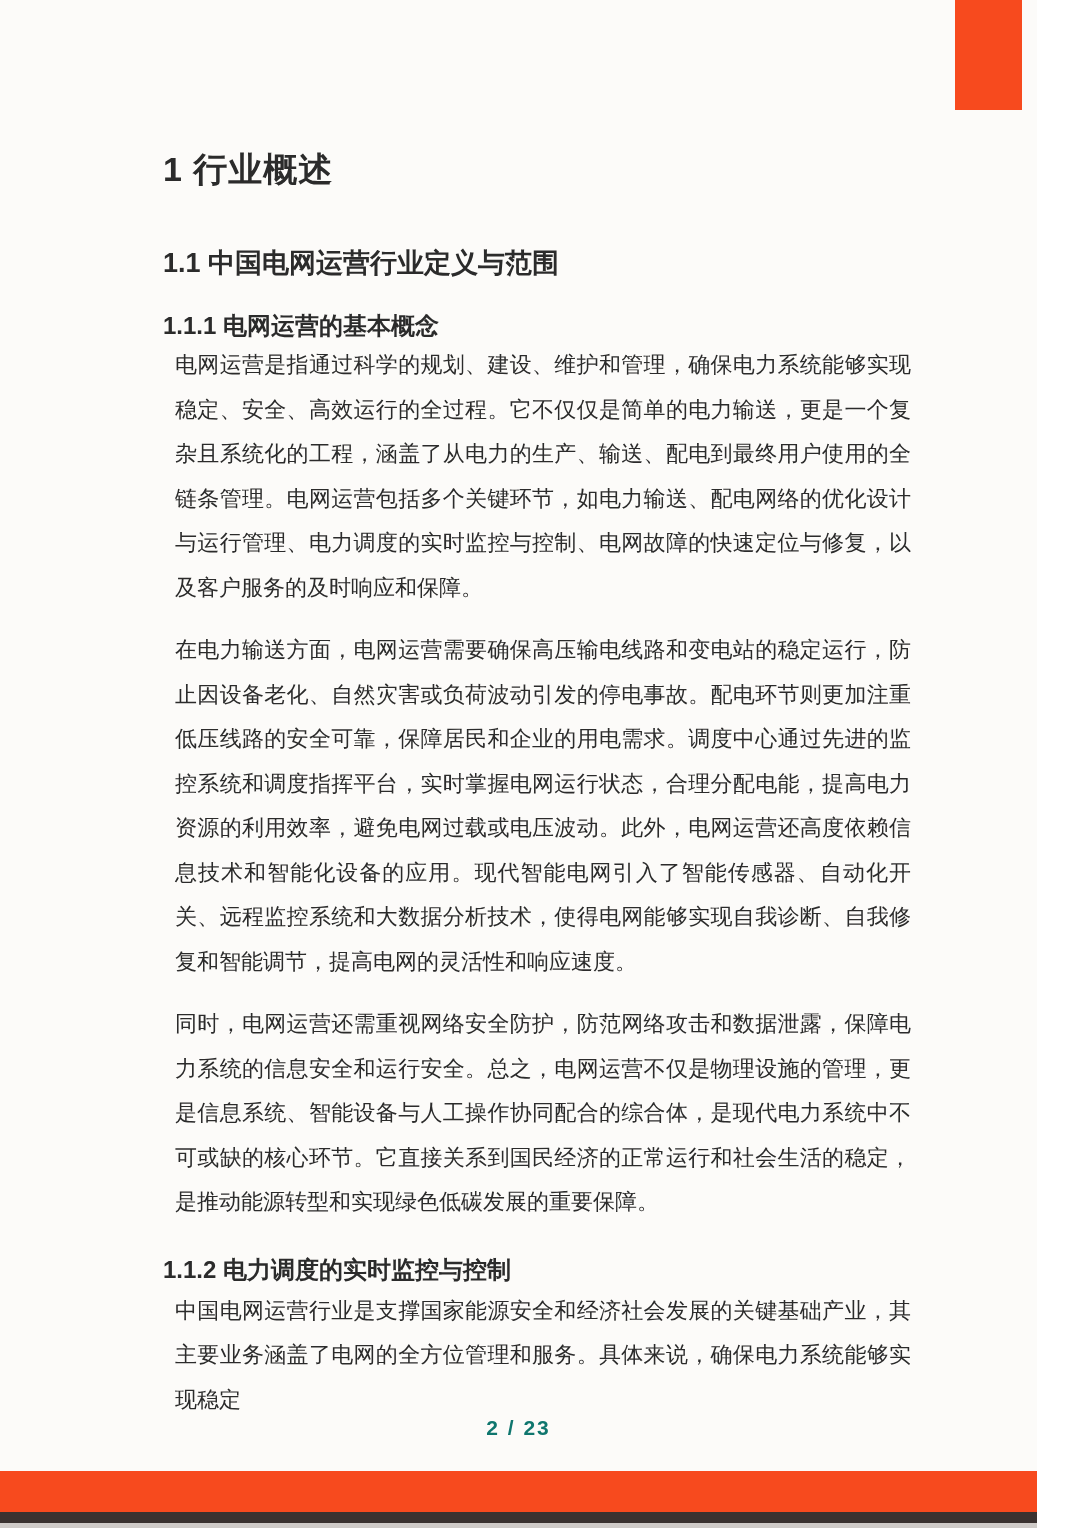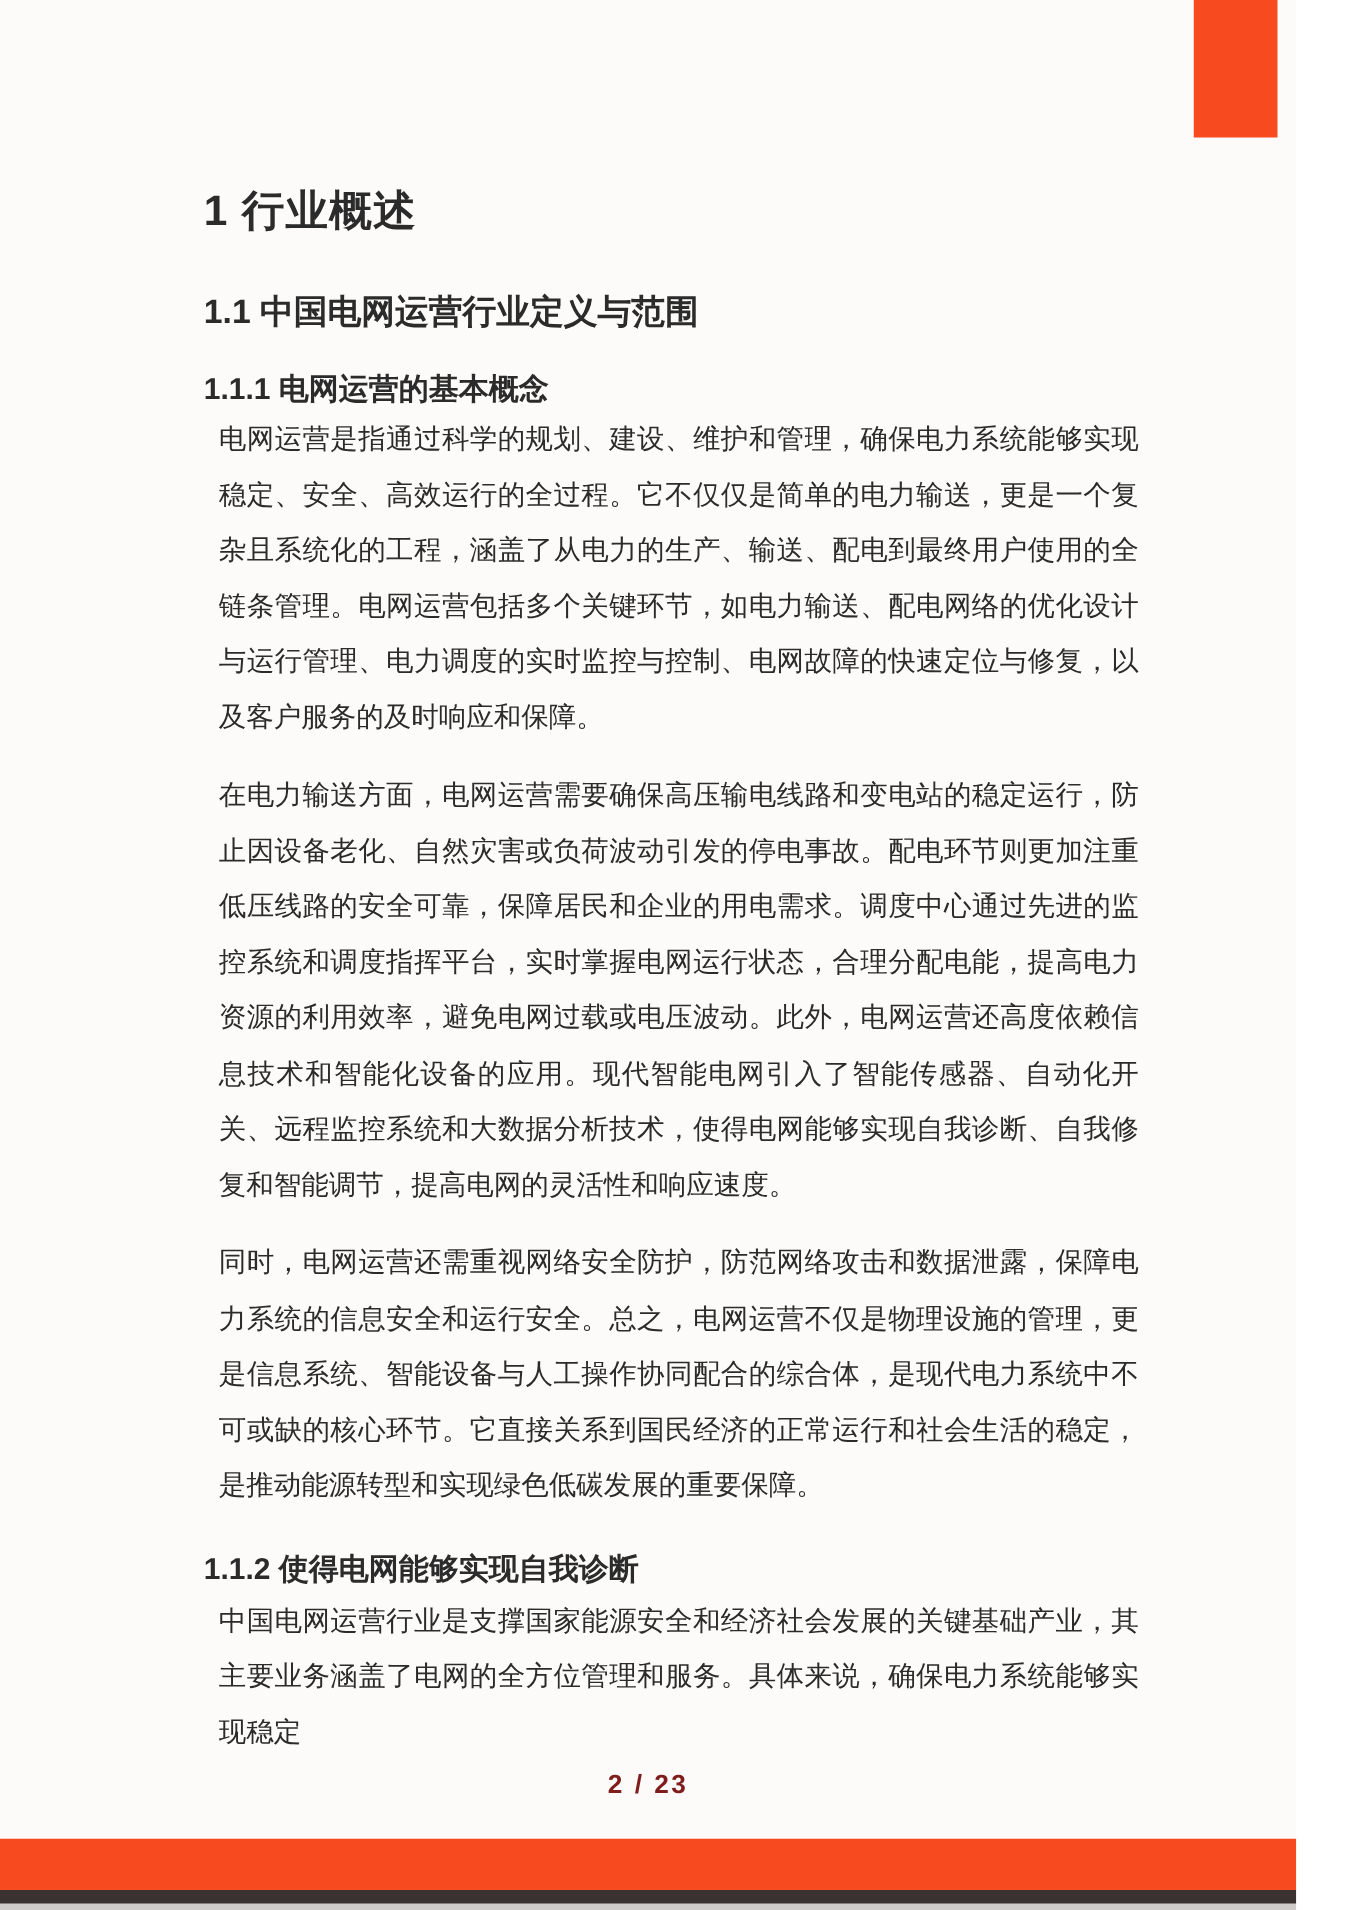--- a/index.html
+++ b/index.html
@@ -41,21 +41,21 @@
     font-size: 34px;
     line-height: 40px;
     font-weight: 700;
     margin: 149px 0 0 0;
     letter-spacing: 1px;
   }
   .content h2 {
     font-size: 27px;
     line-height: 34px;
     font-weight: 700;
-    margin: 43px 0 0 0;
+    margin: 57px 0 0 0;
   }
   .content h3 {
     font-size: 24px;
     line-height: 30px;
     font-weight: 700;
     margin: 31px 0 2px 0;
   }
   .content h3.tight {
     margin: 30px 0 4px 0;
   }
@@ -69,21 +69,21 @@
   }
   .page-number {
     position: absolute;
     top: 1412px;
     left: 0;
     width: 100%;
     text-align: center;
     font-size: 21px;
     line-height: 32px;
     font-weight: 700;
-    color: #7f1d1d;
+    color: #0f766e;
     letter-spacing: 2px;
   }
   .bottom-bar {
     position: absolute;
     top: 1471px;
     left: 0;
     width: 100%;
     height: 41px;
     background: var(--accent);
   }
@@ -117,21 +117,21 @@
     <h2>1.1 中国电网运营行业定义与范围</h2>
 
     <h3>1.1.1 电网运营的基本概念</h3>
 
     <p>电网运营是指通过科学的规划、建设、维护和管理，确保电力系统能够实现稳定、安全、高效运行的全过程。它不仅仅是简单的电力输送，更是一个复杂且系统化的工程，涵盖了从电力的生产、输送、配电到最终用户使用的全链条管理。电网运营包括多个关键环节，如电力输送、配电网络的优化设计与运行管理、电力调度的实时监控与控制、电网故障的快速定位与修复，以及客户服务的及时响应和保障。</p>
 
     <p>在电力输送方面，电网运营需要确保高压输电线路和变电站的稳定运行，防止因设备老化、自然灾害或负荷波动引发的停电事故。配电环节则更加注重低压线路的安全可靠，保障居民和企业的用电需求。调度中心通过先进的监控系统和调度指挥平台，实时掌握电网运行状态，合理分配电能，提高电力资源的利用效率，避免电网过载或电压波动。此外，电网运营还高度依赖信息技术和智能化设备的应用。现代智能电网引入了智能传感器、自动化开关、远程监控系统和大数据分析技术，使得电网能够实现自我诊断、自我修复和智能调节，提高电网的灵活性和响应速度。</p>
 
     <p>同时，电网运营还需重视网络安全防护，防范网络攻击和数据泄露，保障电力系统的信息安全和运行安全。总之，电网运营不仅是物理设施的管理，更是信息系统、智能设备与人工操作协同配合的综合体，是现代电力系统中不可或缺的核心环节。它直接关系到国民经济的正常运行和社会生活的稳定，是推动能源转型和实现绿色低碳发展的重要保障。</p>
 
-    <h3 class="tight">1.1.2 使得电网能够实现自我诊断</h3>
+    <h3 class="tight">1.1.2 电力调度的实时监控与控制</h3>
 
     <p>中国电网运营行业是支撑国家能源安全和经济社会发展的关键基础产业，其主要业务涵盖了电网的全方位管理和服务。具体来说，确保电力系统能够实现稳定</p>
   </main>
 
   <div class="page-number">2 / 23</div>
 
   <div class="bottom-bar"></div>
   <div class="bottom-dark-strip"></div>
   <div class="bottom-light-strip"></div>
 

